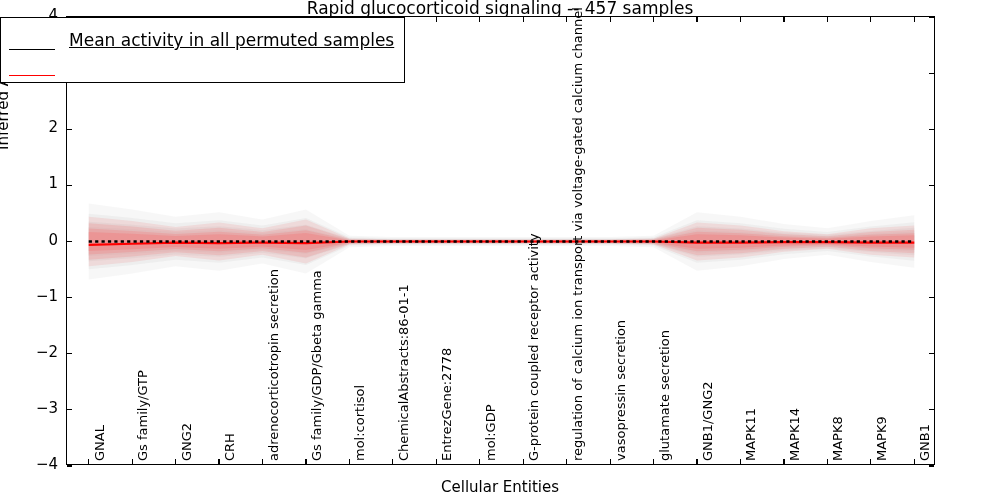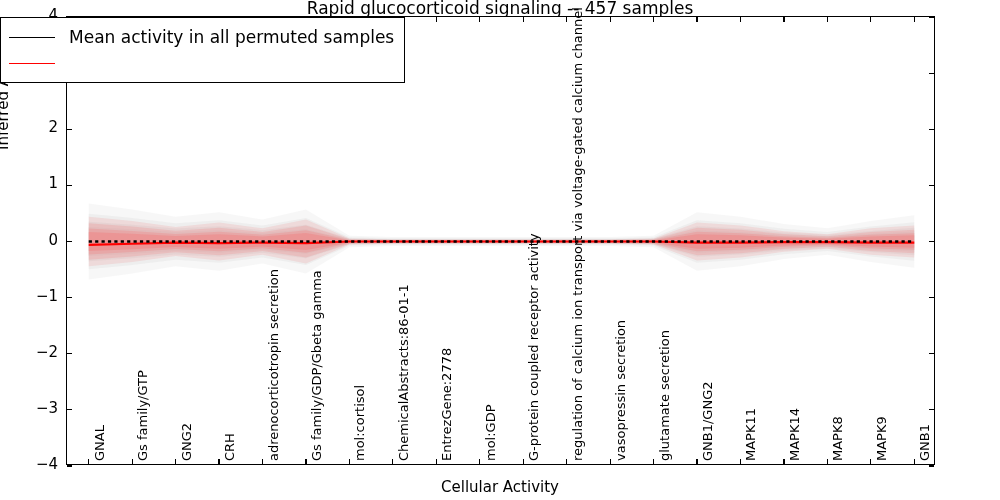--- a/index.html
+++ b/index.html
@@ -30,21 +30,21 @@
   #xtitle{position:absolute;left:0;top:478px;width:1000px;text-align:center;
           font-size:15px;}
 
   
   #title{position:absolute;left:0;top:-2px;width:1000px;text-align:center;
          font-size:17px;}
 
   
   #legend{position:absolute;left:0px;top:17px;border:1.2px solid #000;
           background:#fff;padding:6px 10px 6px 8px;}
-  .legrow{display:flex;align-items:center;height:26px;}
+  .legrow{display:flex;align-items:flex-end;height:26px;text-decoration:underline;}
   .legline{width:46px;height:0;border-top:1.6px solid #000;margin-right:14px;}
   .legline.red{border-top-color:#ff0000;}
   .legtxt{font-size:17px;white-space:nowrap;}
 
   
   #data{position:absolute;left:0;top:0;width:869px;height:449px;overflow:hidden;}
   svg{display:block;}
 </style>
 </head>
 <body>
@@ -194,21 +194,21 @@
       </div>
       <div class="xlabwrap" style="left: 874.825px; top: 461px;">
         <div class="xlab">MAPK9</div>
       </div>
       <div class="xlabwrap" style="left: 918.275px; top: 461px;">
         <div class="xlab">GNB1</div>
       </div>
     </div>
 
   <div id="ytitle">Inferred Activity</div>
-  <div id="xtitle">Cellular Activity</div>
+  <div id="xtitle">Cellular Entities</div>
 
   <div id="legend">
     <div class="legrow">
       <span class="legline"></span>
       <span class="legtxt">Mean activity in all permuted samples</span>
     </div>
     <div class="legrow">
       <span class="legline red"></span>
     </div>
   </div>

